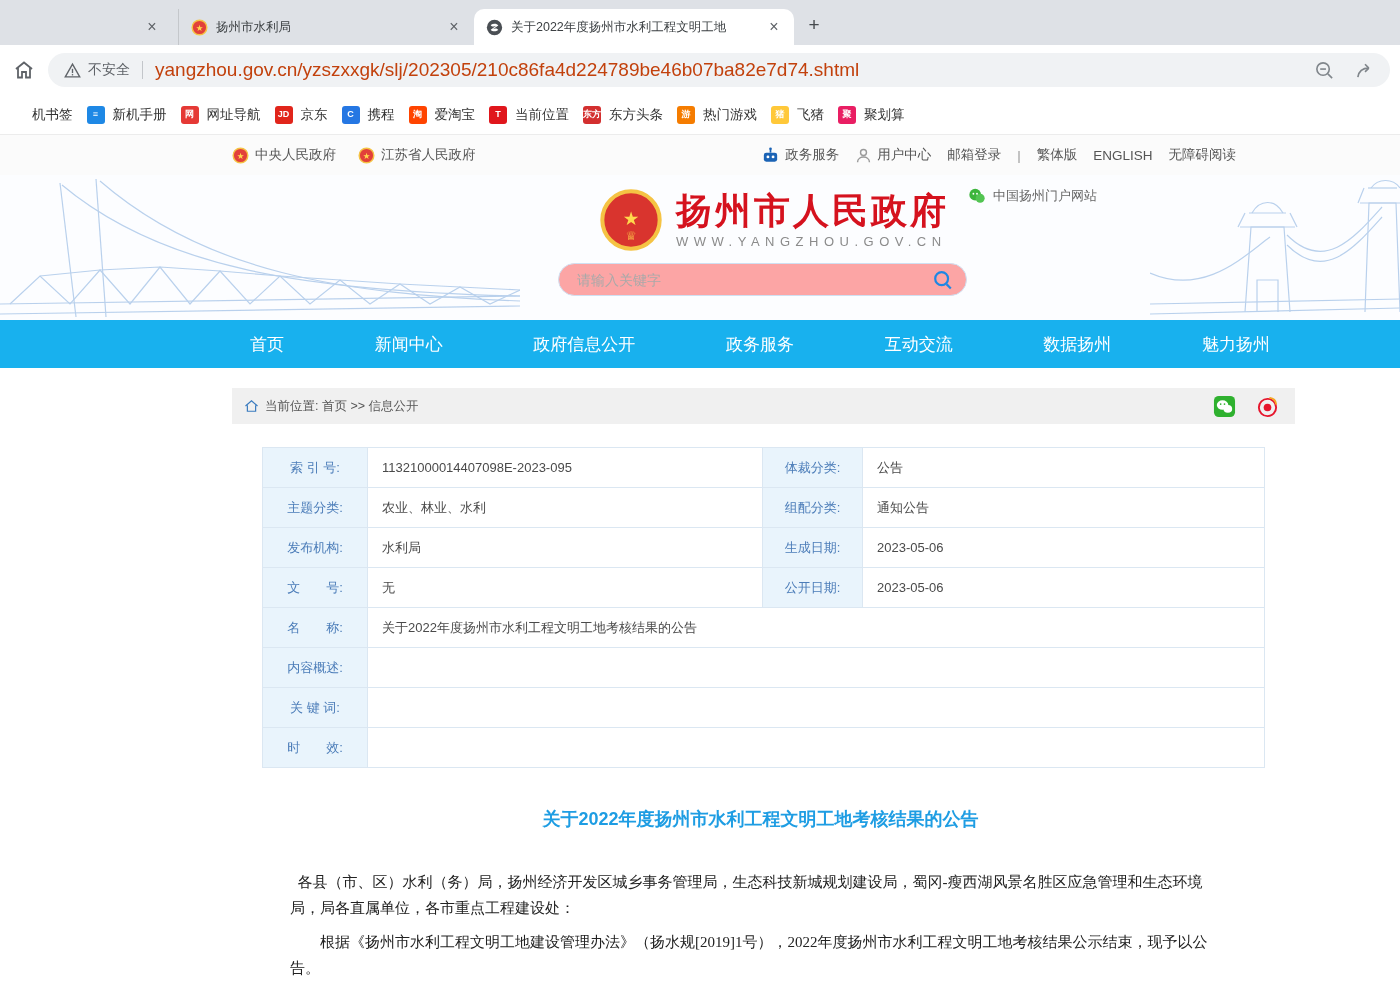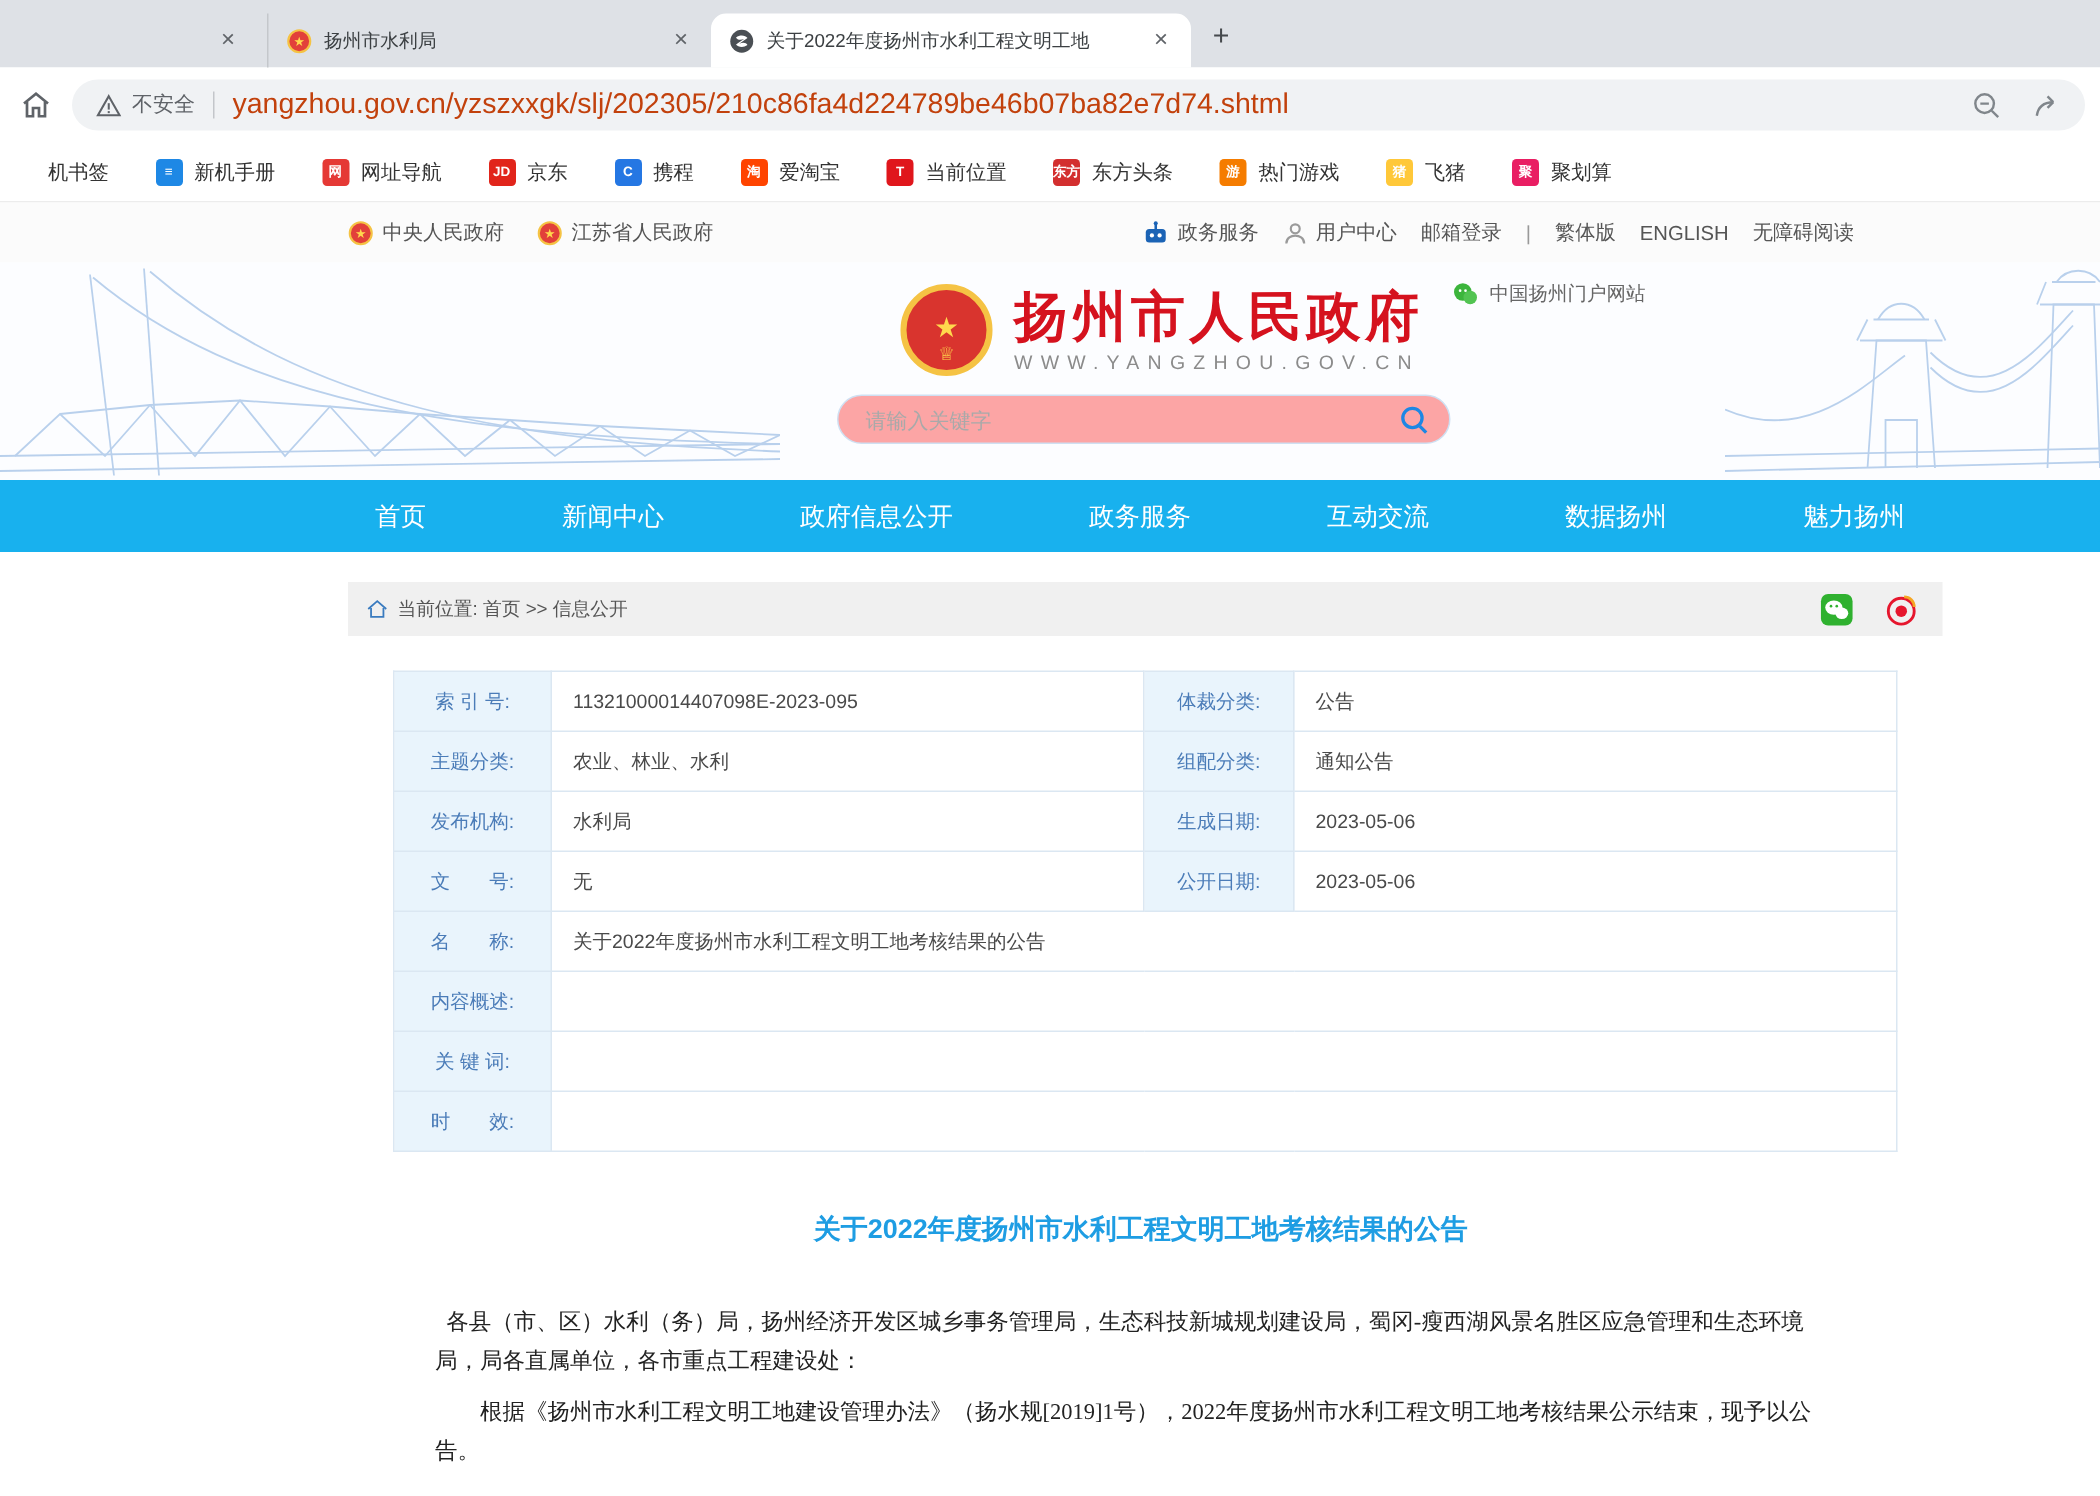--- a/index.html
+++ b/index.html
@@ -18,21 +18,21 @@
 
   .addressbar { height:50px; background:#fff; display:flex; align-items:center; padding:0 10px 0 12px; }
   .home-ic { width:24px; height:24px; margin-right:12px; }
   .omnibox { flex:1; height:34px; background:#f0f2f4; border-radius:17px; display:flex; align-items:center; padding:0 14px 0 16px; }
   .warn-ic { width:17px; height:17px; margin-right:7px; }
   .sec-label { font-size:14px; color:#5f6368; margin-right:12px; }
   .omni-sep { width:1px; height:18px; background:#c3c6ca; margin-right:12px; }
   .url-text { flex:1; font-size:19px; color:#c2410c; white-space:nowrap; overflow:hidden; }
   .omni-ic { width:21px; height:21px; margin-left:20px; }
 
-  .bookmarks { height:40px; background:#fff; display:flex; align-items:center; gap:31px; padding:0 6px; border-bottom:1px solid #ececec; }
+  .bookmarks { height:40px; background:#fff; display:flex; align-items:center; gap:14px; padding:0 6px; border-bottom:1px solid #ececec; }
   .bm { display:flex; align-items:center; gap:8px; cursor:pointer; flex:0 0 auto; }
   .bm-ic { width:18px; height:18px; border-radius:3px; color:#fff; font-size:9px; font-weight:bold; display:flex; align-items:center; justify-content:center; line-height:1; overflow:hidden; }
   .bm-label { font-size:13.5px; color:#333; white-space:nowrap; }
 
   
   .govbar { height:40px; background:#fbfbfb; display:flex; align-items:center; padding:0 164px 0 232px; }
   .gov-left { display:flex; align-items:center; gap:22px; }
   .gov-link { display:flex; align-items:center; gap:6px; font-size:13.5px; color:#555; cursor:pointer; }
   .gov-right { margin-left:auto; display:flex; align-items:center; gap:16px; font-size:13.5px; color:#555; }
   .gov-right .itm { display:flex; align-items:center; gap:5px; cursor:pointer; white-space:nowrap; }

